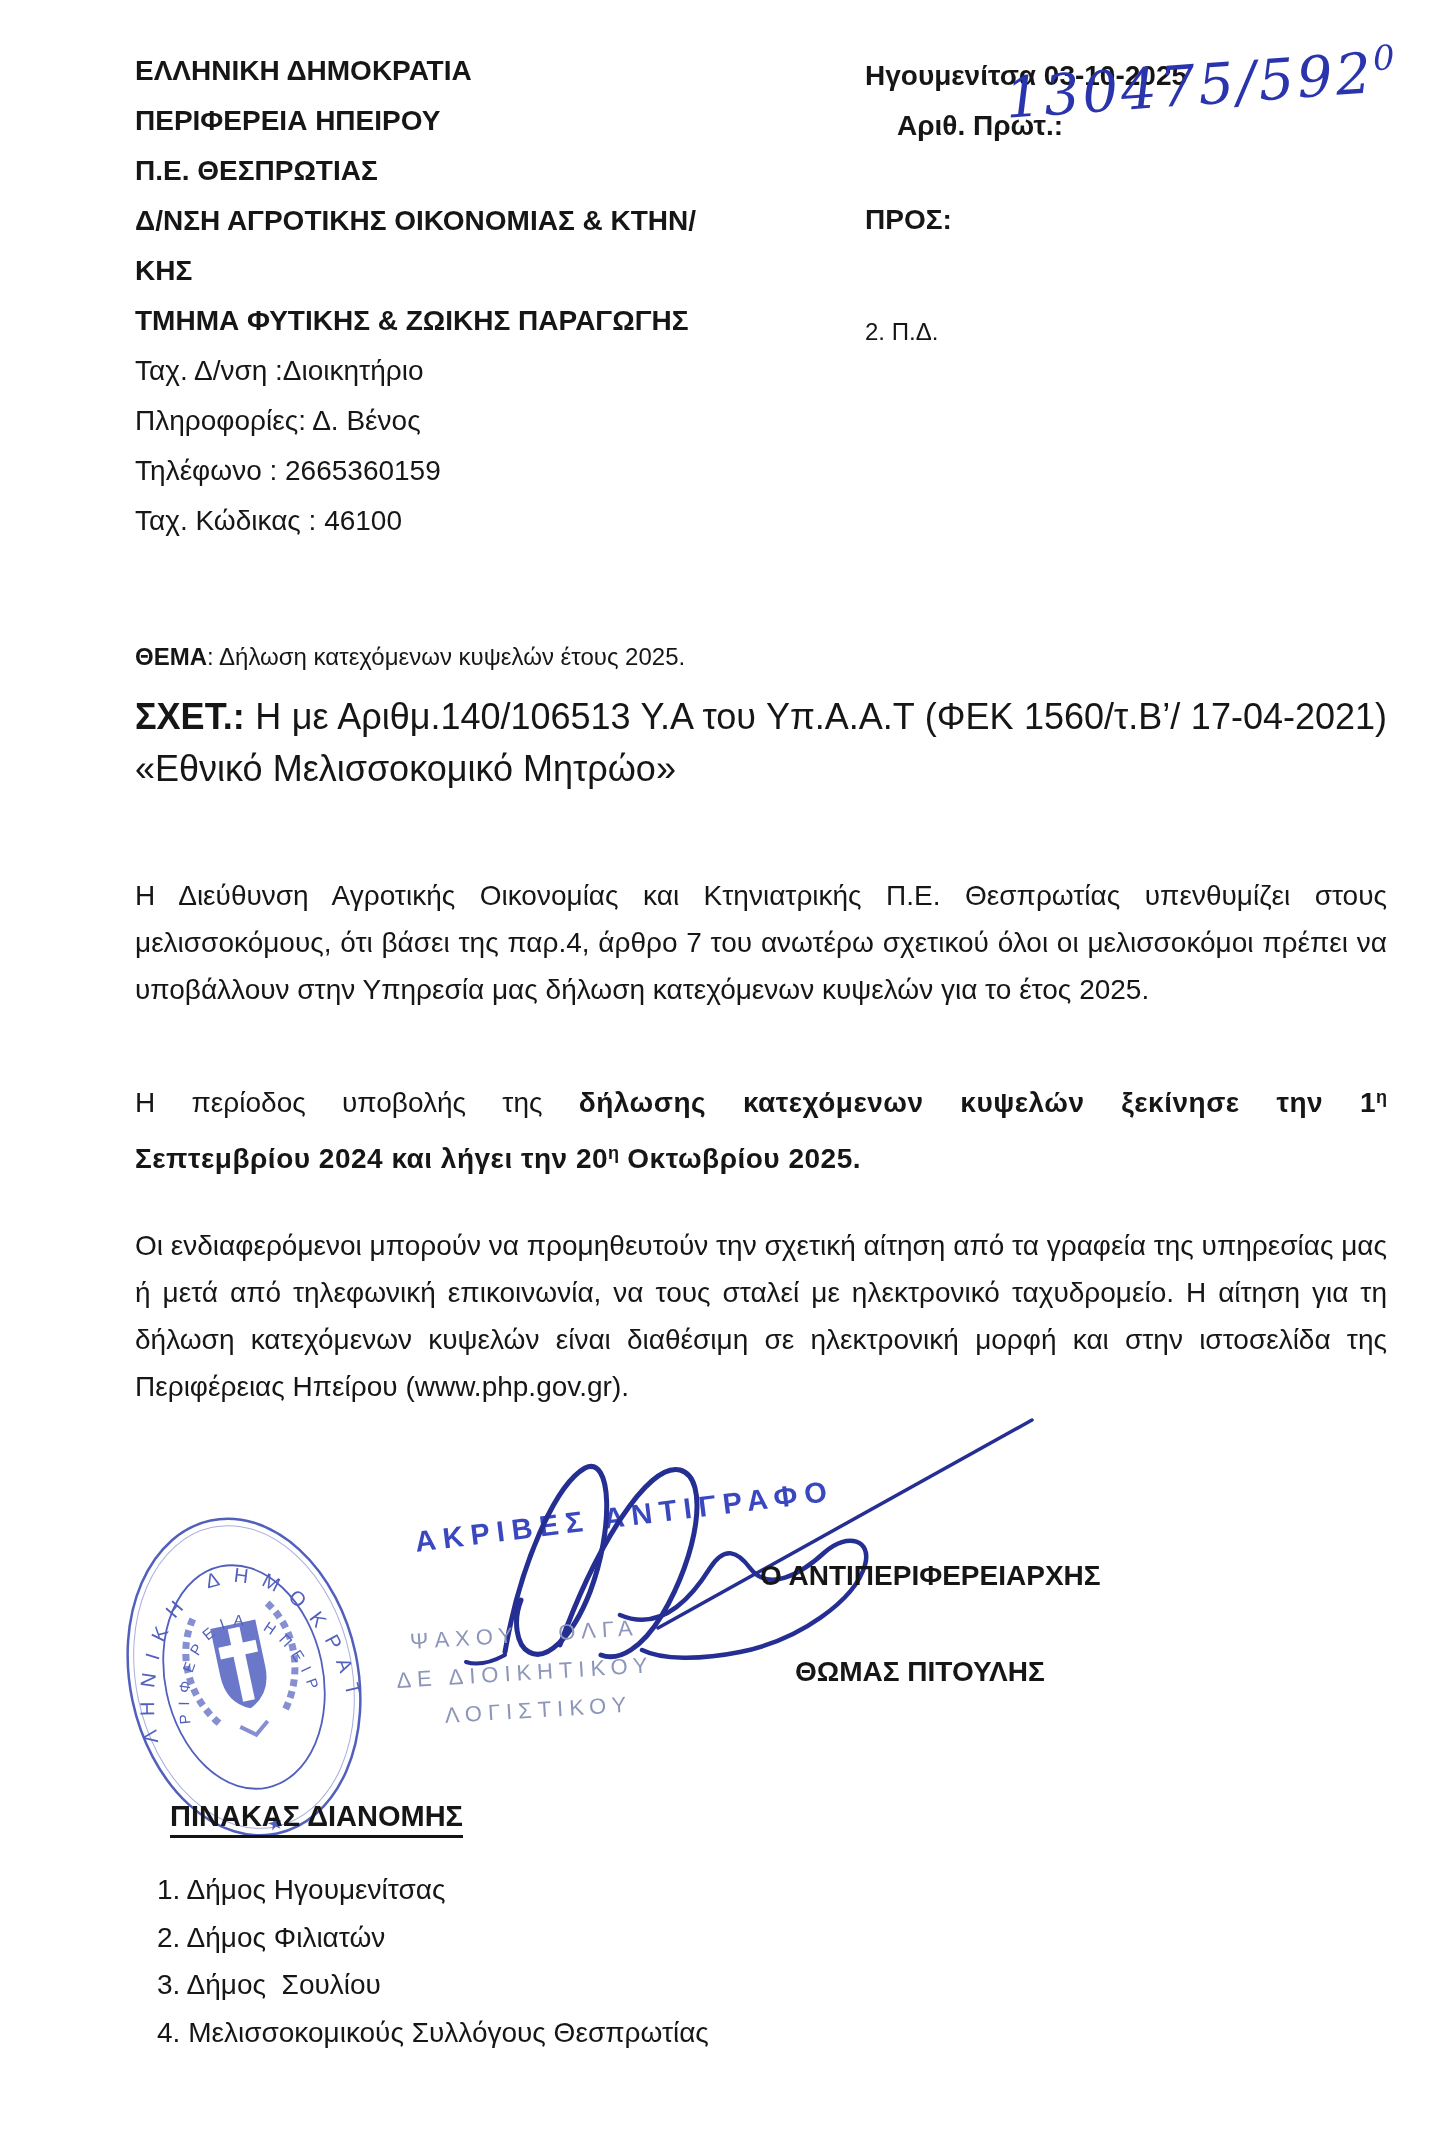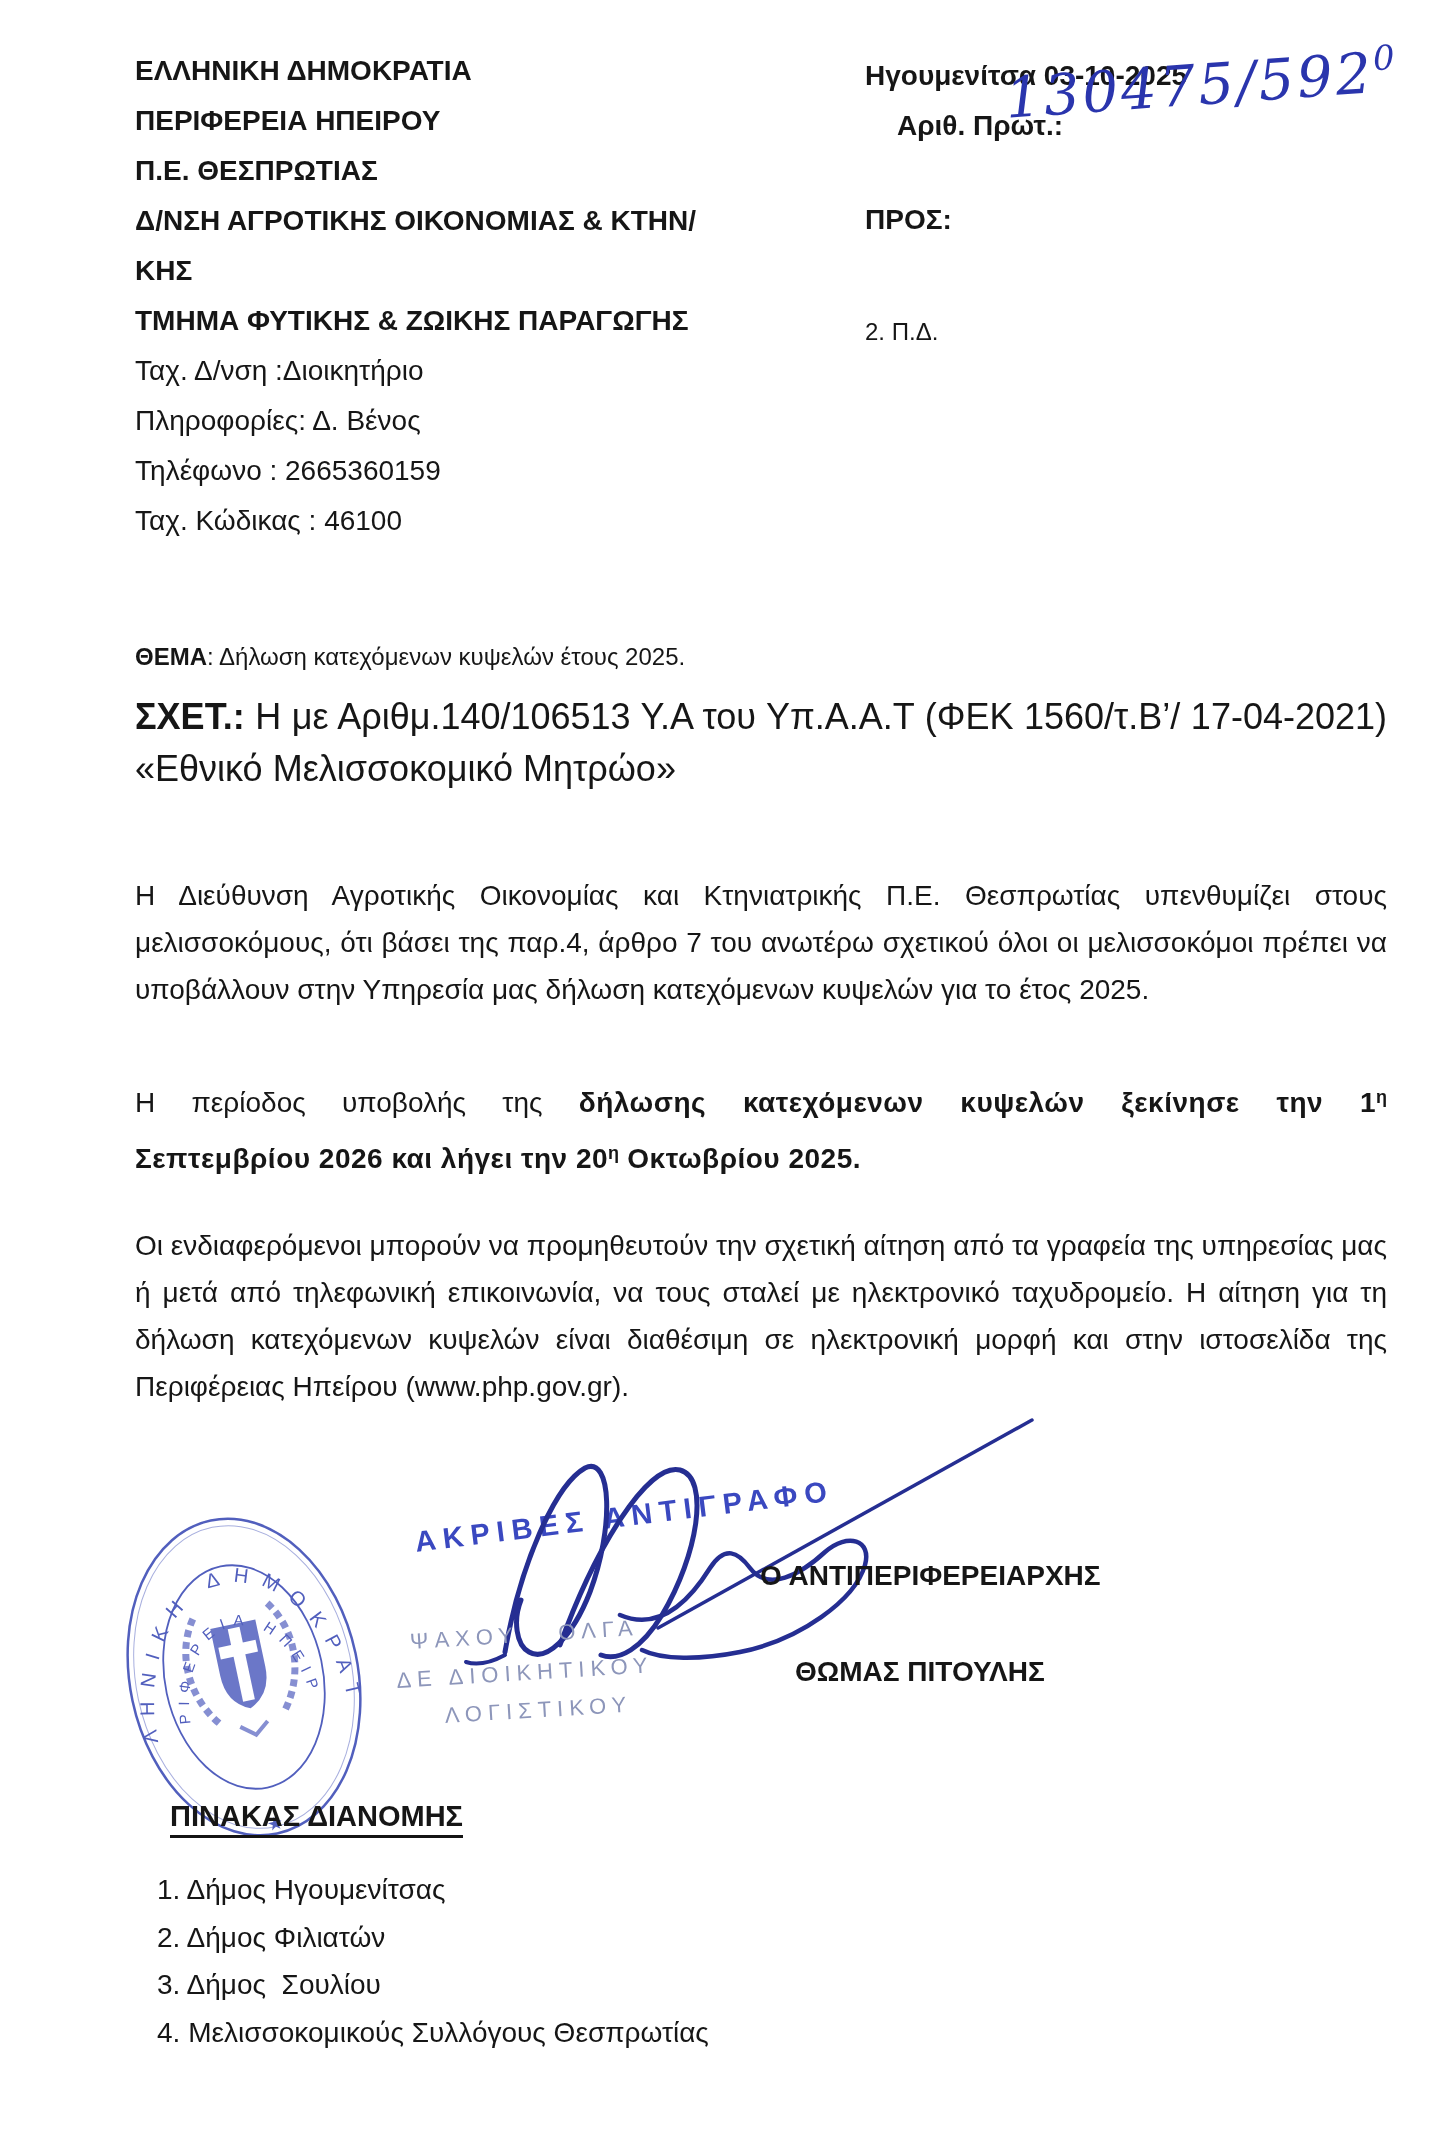--- a/index.html
+++ b/index.html
@@ -115,21 +115,21 @@
     <span class="lbl">ΘΕΜΑ</span><span>: Δήλωση κατεχόμενων κυψελών έτους 2025.</span>
   </div>
   <div class="abs refer">
     <span class="lbl">ΣΧΕΤ.:</span><span> Η με Αριθμ.140/106513 Υ.Α του Υπ.Α.Α.Τ (ΦΕΚ 1560/τ.Β’/ 17-04-2021) «Εθνικό Μελισσοκομικό Μητρώο»</span>
   </div>
 
   <div class="abs para">Η Διεύθυνση Αγροτικής Οικονομίας και Κτηνιατρικής Π.Ε. Θεσπρωτίας υπενθυμίζει στους μελισσοκόμους, ότι βάσει της παρ.4, άρθρο 7 του ανωτέρω σχετικού όλοι οι μελισσοκόμοι πρέπει να υποβάλλουν στην Υπηρεσία μας δήλωση κατεχόμενων κυψελών για το έτος 2025.</div>
 
   <div class="abs para2">
     <div class="l1"><span>Η περίοδος υποβολής της </span><span class="bld">δήλωσης κατεχόμενων κυψελών ξεκίνησε την 1</span><sup>η</sup></div>
-    <div><span class="bld">Σεπτεμβρίου 2026 και λήγει την 20</span><sup>η</sup><span class="bld"> Οκτωβρίου 2025.</span></div>
+    <div><span class="bld">Σεπτεμβρίου 2024 και λήγει την 20</span><sup>η</sup><span class="bld"> Οκτωβρίου 2025.</span></div>
   </div>
 
   <div class="abs para3">Οι ενδιαφερόμενοι μπορούν να προμηθευτούν την σχετική αίτηση από τα γραφεία της υπηρεσίας μας ή μετά από τηλεφωνική επικοινωνία, να τους σταλεί με ηλεκτρονικό ταχυδρομείο. Η αίτηση για τη δήλωση κατεχόμενων κυψελών είναι διαθέσιμη σε ηλεκτρονική μορφή και στην ιστοσελίδα της Περιφέρειας Ηπείρου (www.php.gov.gr).</div>
 
   <div class="abs akribes">ΑΚΡΙΒΕΣ ΑΝΤΙΓΡΑΦΟ</div>
 
   <svg class="abs" style="left:390px;top:1390px;" width="690" height="300" viewBox="390 1390 690 300" fill="none" stroke="#252e92" stroke-linecap="round">
     <path stroke-width="5" d="M 505 1652 C 520 1565 555 1485 585 1468 C 612 1455 614 1528 590 1592 C 572 1638 546 1662 529 1652 C 516 1645 513 1620 521 1600"></path>
     <path stroke-width="5" d="M 560 1645 C 595 1548 648 1462 680 1470 C 710 1478 698 1555 662 1615 C 642 1648 619 1662 601 1655"></path>
     <path stroke-width="4.5" d="M 620 1615 C 660 1632 690 1600 710 1568 C 725 1545 738 1552 750 1568 C 768 1592 800 1575 825 1552 C 848 1532 872 1540 865 1565 C 855 1600 800 1640 740 1652 C 700 1660 662 1660 642 1650"></path>

